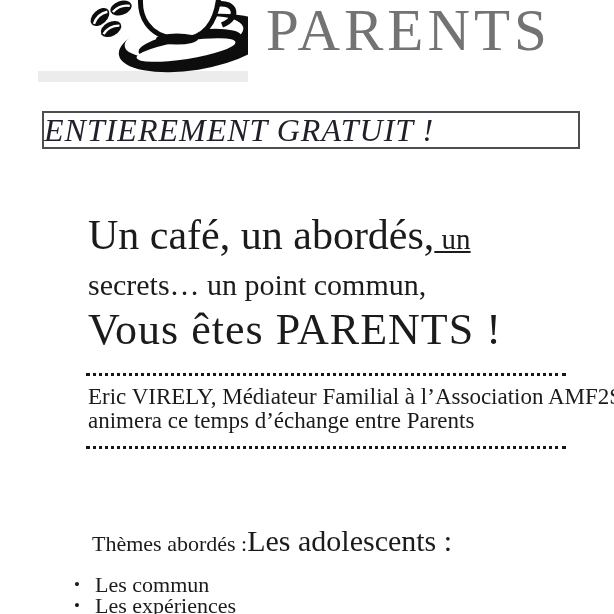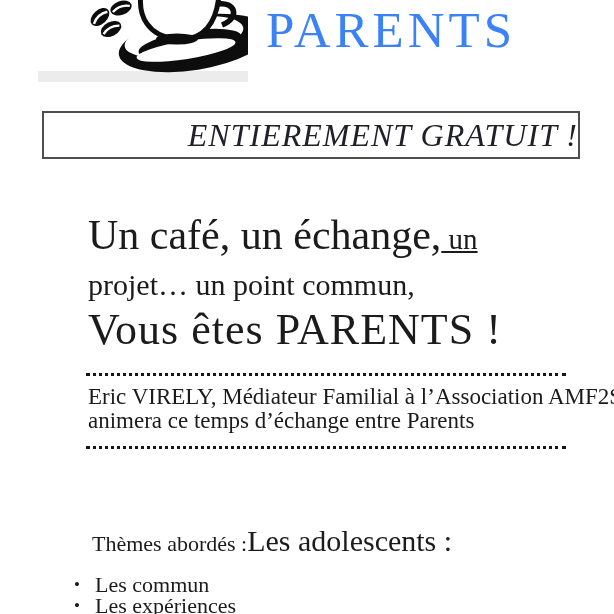--- a/index.html
+++ b/index.html
@@ -5,28 +5,28 @@
   html,body{margin:0;padding:0;background:#ffffff;}
   #page{
     position:relative;width:614px;height:614px;overflow:hidden;
     background:#ffffff;color:#1b1b1b;
     font-family:"Liberation Serif","DejaVu Serif",serif;
   }
   
   #cup-img{position:absolute;left:38px;top:0;width:210px;height:82px;}
   #title{
     position:absolute;left:266px;top:1px;
-    font-size:51px;line-height:58px;letter-spacing:4px;color:#3b82f6;
+    font-size:59px;line-height:58px;letter-spacing:4px;color:#737373;
     white-space:nowrap;
   }
   
   #banner{
-    position:absolute;left:42px;top:111px;width:538px;height:48px;
+    position:absolute;left:42px;top:111px;width:538px;height:38px;
     box-sizing:border-box;border:2px solid #4e4e4e;
-    display:flex;align-items:center;justify-content:flex-end;
+    display:flex;align-items:center;justify-content:flex-start;
     font-style:italic;font-size:32px;letter-spacing:1px;color:#20202a;
     white-space:nowrap;
     font-family:Liberation Serif, serif;
   }
   
   .abs{position:absolute;white-space:nowrap;}
   #hl1{left:88px;top:212px;font-size:42px;line-height:46px;}
   #hl1 .small{font-size:29px;text-decoration:underline;}
   #hl2{left:88px;top:268px;font-size:30px;line-height:34px;}
   #hl3{left:88px;top:306px;font-size:44px;line-height:48px;letter-spacing:1px;}
@@ -91,23 +91,23 @@
     </g>
   </svg>
 
   <div id="title">PARENTS</div>
 
   <div id="banner">
     <span>ENTIEREMENT GRATUIT !</span>
   </div>
 
   <div id="hl1" class="abs">
-    <span>Un café, un échange,</span><span class="small"> un</span>
+    <span>Un café, un abordés,</span><span class="small"> un</span>
   </div>
-  <div id="hl2" class="abs">projet… un point commun,</div>
+  <div id="hl2" class="abs">secrets… un point commun,</div>
   <div id="hl3" class="abs">Vous êtes PARENTS !</div>
 
   <div id="dots1" class="dots"></div>
 
   <div id="mediator" class="abs">
     <div>Eric VIRELY, Médiateur Familial à l’Association AMF2S</div>
     <div>animera ce temps d’échange entre Parents</div>
   </div>
 
   <div id="dots2" class="dots"></div>

